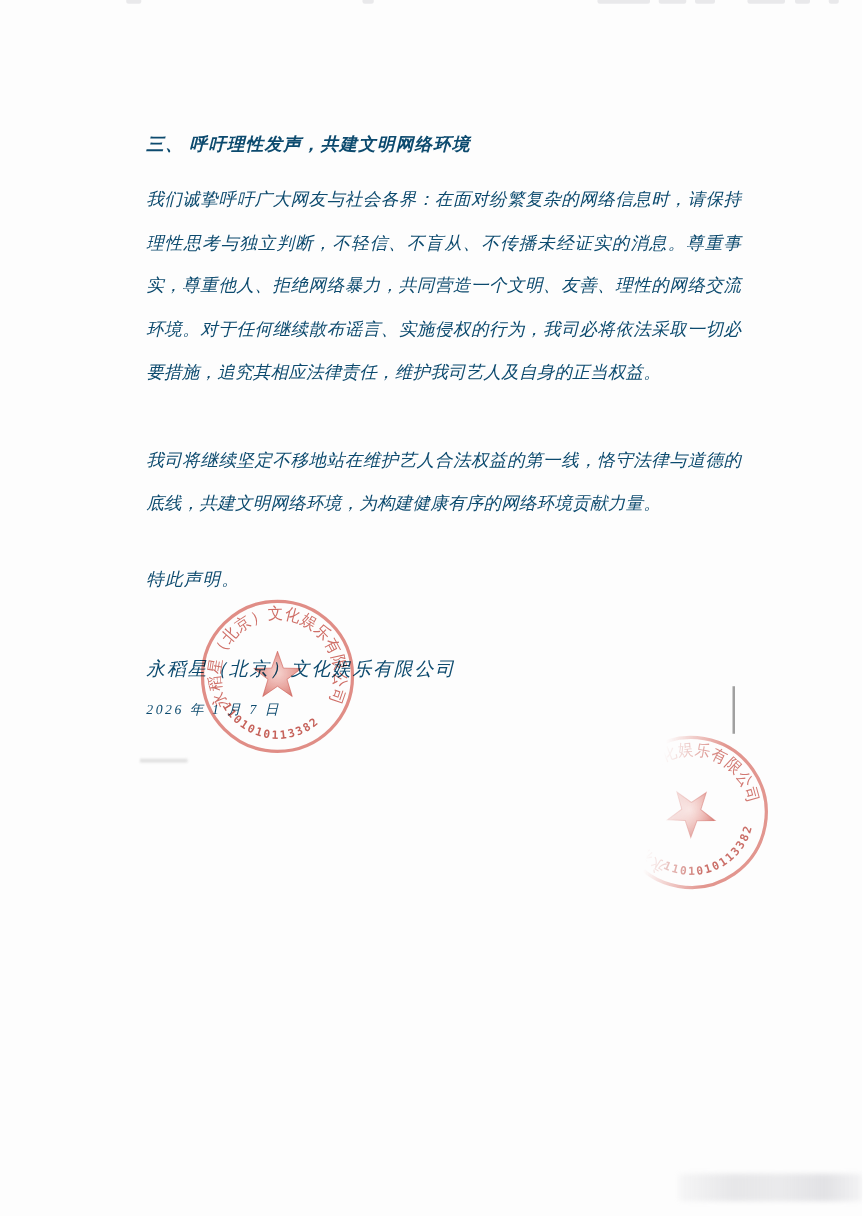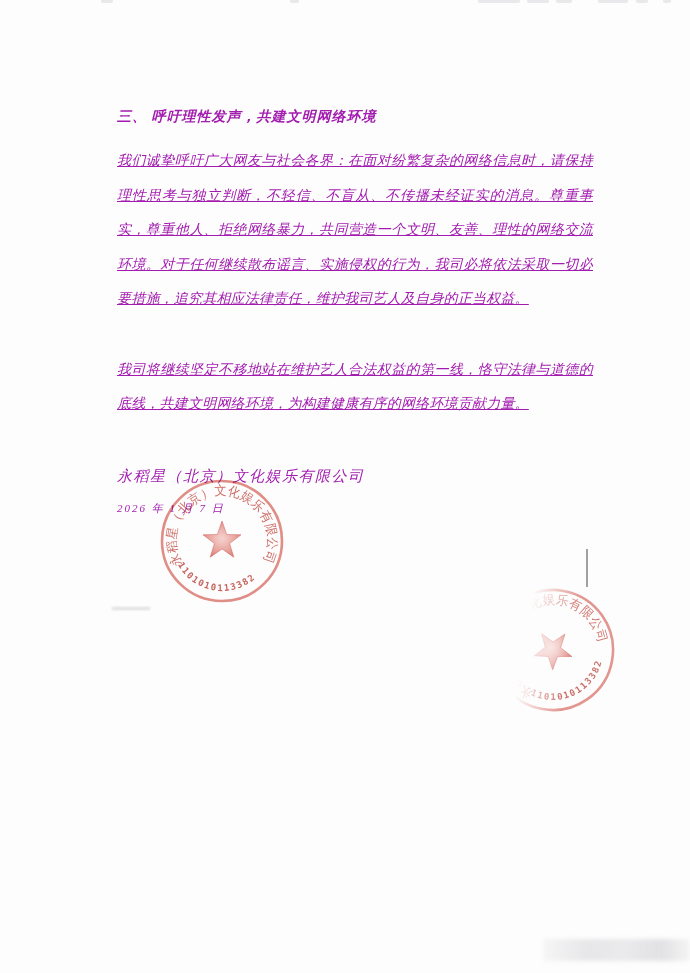--- a/index.html
+++ b/index.html
@@ -11,36 +11,35 @@
     background: #fdfdfd;
     overflow: hidden;
     font-family: "Liberation Serif", "DejaVu Serif", serif;
   }
   
   .doc {
     position: absolute;
     left: 117px;
     top: 100px;
     width: 476px;
-    color: #a21caf;
+    color: #0c4a6e;
     font-style: italic;
     font-size: 14px;
   }
   .heading {
     line-height: 34px;
     margin-bottom: 10px;
     font-weight: bold;
     letter-spacing: 1px;
     white-space: pre;
   }
   .para {
     line-height: 34.5px;
     text-align: justify;
     letter-spacing: 0.2px;
-    text-decoration: underline;
   }
   .para + .para { margin-top: 36px; }
   .closing {
     margin-top: 26px;
     line-height: 34px;
     letter-spacing: 1px;
   }
   .signature-block { margin-top: 38px; }
   .company-line {
     font-size: 15px;
@@ -149,20 +148,21 @@
     <i style="left:556px;width:16px;"></i>
     <i style="left:598px;width:30px;"></i>
     <i style="left:636px;width:12px;"></i>
     <i style="left:663px;width:8px;"></i>
   </div>
 
   <div class="doc">
     <div class="heading">三、 呼吁理性发声，共建文明网络环境</div>
     <p class="para">我们诚挚呼吁广大网友与社会各界：在面对纷繁复杂的网络信息时，请保持理性思考与独立判断，不轻信、不盲从、不传播未经证实的消息。尊重事实，尊重他人、拒绝网络暴力，共同营造一个文明、友善、理性的网络交流环境。对于任何继续散布谣言、实施侵权的行为，我司必将依法采取一切必要措施，追究其相应法律责任，维护我司艺人及自身的正当权益。</p>
     <p class="para">我司将继续坚定不移地站在维护艺人合法权益的第一线，恪守法律与道德的底线，共建文明网络环境，为构建健康有序的网络环境贡献力量。</p>
+    <div class="closing">特此声明。</div>
     <div class="signature-block">
       <div class="company-line">永稻星（北京）文化娱乐有限公司</div>
       <div class="date-line">2026 年 1 月 7 日</div>
     </div>
   </div>
 
   <div class="seal seal-1">
     <svg viewBox="0 0 160 160" xmlns="http://www.w3.org/2000/svg">
       <defs>
         <radialGradient id="sg1" cx="50%" cy="48%" r="55%">

